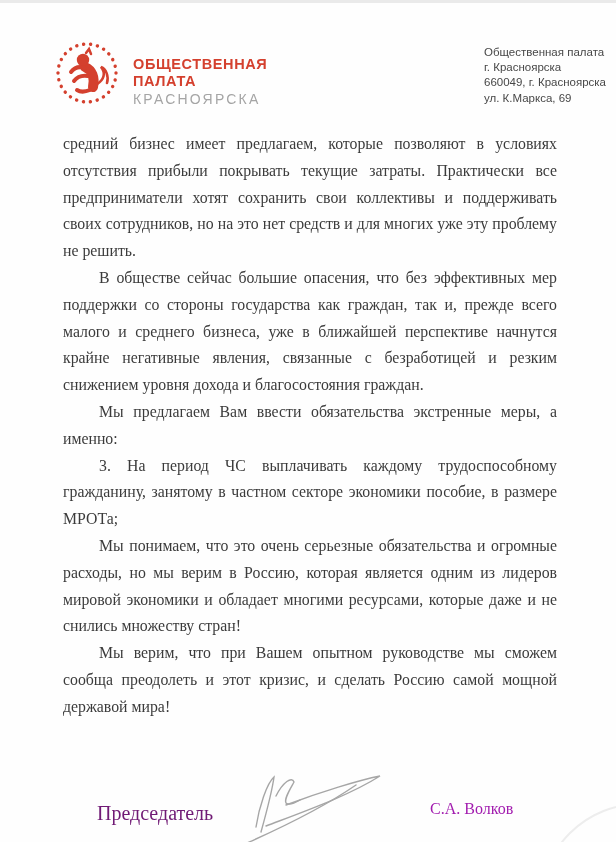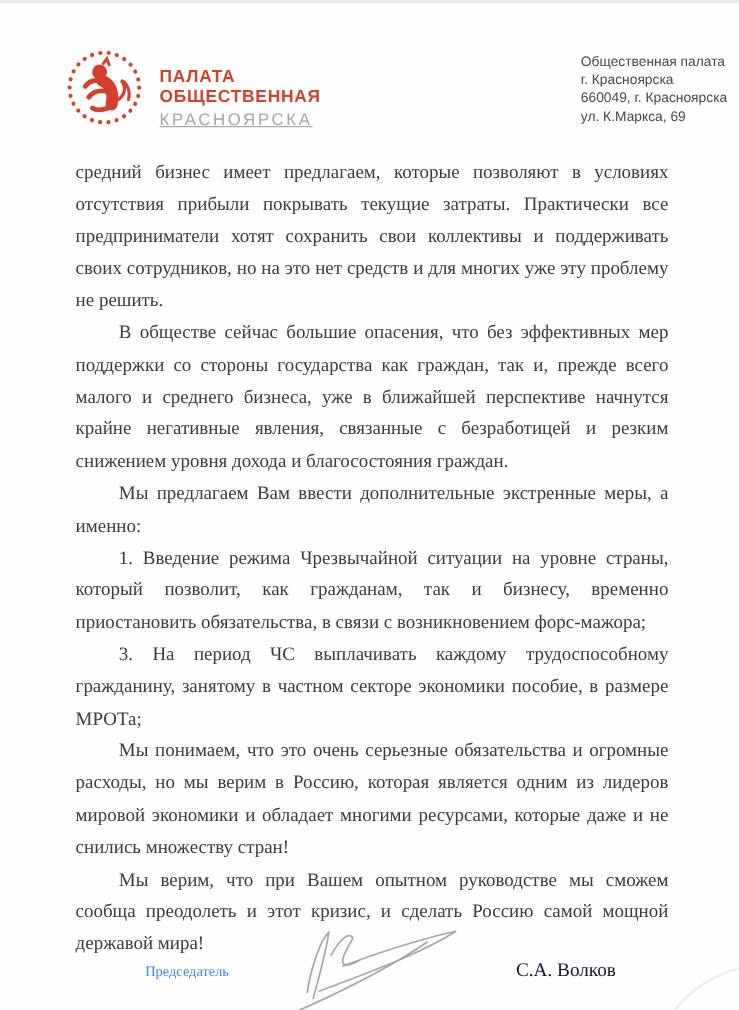--- a/index.html
+++ b/index.html
@@ -9,37 +9,37 @@
     background:#fefefe;
     overflow:hidden;
     font-family:"Liberation Serif", serif;
     border-top:3px solid #eaeaea;
     box-sizing:border-box;
   }
   
   .emblem{position:absolute;left:55px;top:38px;width:64px;height:64px;}
   .logo-text{position:absolute;left:133px;top:53px;font-family:"Liberation Sans",sans-serif;}
   .logo-red{font-weight:bold;font-size:14.5px;line-height:17px;letter-spacing:0.6px;}
-  .logo-gray{font-size:14px;line-height:17px;letter-spacing:2.2px;margin-top:1px;text-decoration:underline;}
+  .logo-gray{font-size:14px;line-height:17px;letter-spacing:2.2px;margin-top:1px;}
   .sender{
     position:absolute;left:484px;top:42px;width:150px;
     font-family:"Liberation Sans",sans-serif;
     font-size:11.5px;line-height:15.2px;color:#474747;
   }
   
   .letter-body{
     position:absolute;left:63px;top:128px;width:494px;
     font-size:15.8px;line-height:26.8px;color:#3b3b3b;
     text-align:justify;
   }
   .letter-body p{margin:0;}
   .letter-body p.indent{text-indent:36px;font-family:Liberation Serif, serif;}
   
-  .sig-title{position:absolute;left:97px;top:799px;font-size:12px;color:#3b82f6;margin-left:24px;}
-  .sig-name{position:absolute;left:430px;top:797px;font-size:16px;color:#0f172a;}
+  .sig-title{position:absolute;left:97px;top:799px;font-size:20px;color:#701a75;}
+  .sig-name{position:absolute;left:430px;top:797px;font-size:16px;color:#a21caf;}
   .sig-scribble{position:absolute;left:228px;top:762px;}
   
   .stamp-arc{
     position:absolute;left:540px;top:800px;width:200px;height:200px;
     border-radius:50%;border:2px solid #ededed;box-sizing:border-box;
   }
 </style>
 </head>
 <body>
 
@@ -56,38 +56,37 @@
         <circle cx="28" cy="19" r="6.2" fill="#d4402e" stroke="none"></circle>
         <path d="M31 12 L34 8 L36 13" stroke-width="2.5"></path>
         <path d="M30 27 C24 25 19 27 16 31" stroke-width="4"></path>
         <path d="M33 35 C27 34 22 36 19 40" stroke-width="4"></path>
         <path d="M35 49 C30 51 25 51 22 49" stroke-width="4"></path>
         <path d="M42 43 C49 39 51 32 46 26 C51 28 54 35 52 42" stroke-width="2.6"></path>
       </g>
     </svg>
 
     <div class="logo-text">
+      <div class="logo-red" style="color:#d4402e">ОБЩЕСТВЕННАЯ</div>
       <div class="logo-red" style="color:#d4402e">ПАЛАТА</div>
-      <div class="logo-red" style="color:#d4402e">ОБЩЕСТВЕННАЯ</div>
       <div class="logo-gray" style="color:#a5a5a5">КРАСНОЯРСКА</div>
     </div>
 
     <div class="sender">
       <div>Общественная палата</div>
       <div>г. Красноярска</div>
       <div>660049, г. Красноярска</div>
       <div>ул. К.Маркса, 69</div>
     </div>
   </div>
 
   <div class="letter-body">
     <p>средний бизнес имеет предлагаем, которые позволяют в условиях отсутствия прибыли покрывать текущие затраты. Практически все предприниматели хотят сохранить свои коллективы и поддерживать своих сотрудников, но на это нет средств и для многих уже эту проблему не решить.</p>
     <p class="indent">В обществе сейчас большие опасения, что без эффективных мер поддержки со стороны государства как граждан, так и, прежде всего малого и среднего бизнеса, уже в ближайшей перспективе начнутся крайне негативные явления, связанные с безработицей и резким снижением уровня дохода и благосостояния граждан.</p>
-    <p class="indent">Мы предлагаем Вам ввести дополнительные экстренные меры, а именно:</p>
-    <p class="indent">1. Введение режима Чрезвычайной ситуации на уровне страны, который позволит, как гражданам, так и бизнесу, временно приостановить обязательства, в связи с возникновением форс-мажора;</p>
+    <p class="indent">Мы предлагаем Вам ввести обязательства экстренные меры, а именно:</p>
     <p class="indent">3. На период ЧС выплачивать каждому трудоспособному гражданину, занятому в частном секторе экономики пособие, в размере МРОТа;</p>
     <p class="indent">Мы понимаем, что это очень серьезные обязательства и огромные расходы, но мы верим в Россию, которая является одним из лидеров мировой экономики и обладает многими ресурсами, которые даже и не снились множеству стран!</p>
     <p class="indent">Мы верим, что при Вашем опытном руководстве мы сможем сообща преодолеть и этот кризис, и сделать Россию самой мощной державой мира!</p>
   </div>
 
   <div class="sig-title">Председатель</div>
 
   <svg class="sig-scribble" width="172" height="80" viewBox="0 0 172 80" aria-hidden="true">
     <g fill="none" stroke="#a6a6a6" stroke-width="1.4" stroke-linecap="round">
       <path d="M28 62 C31 42 39 18 46 12 C44 27 38 49 33 67"></path>

